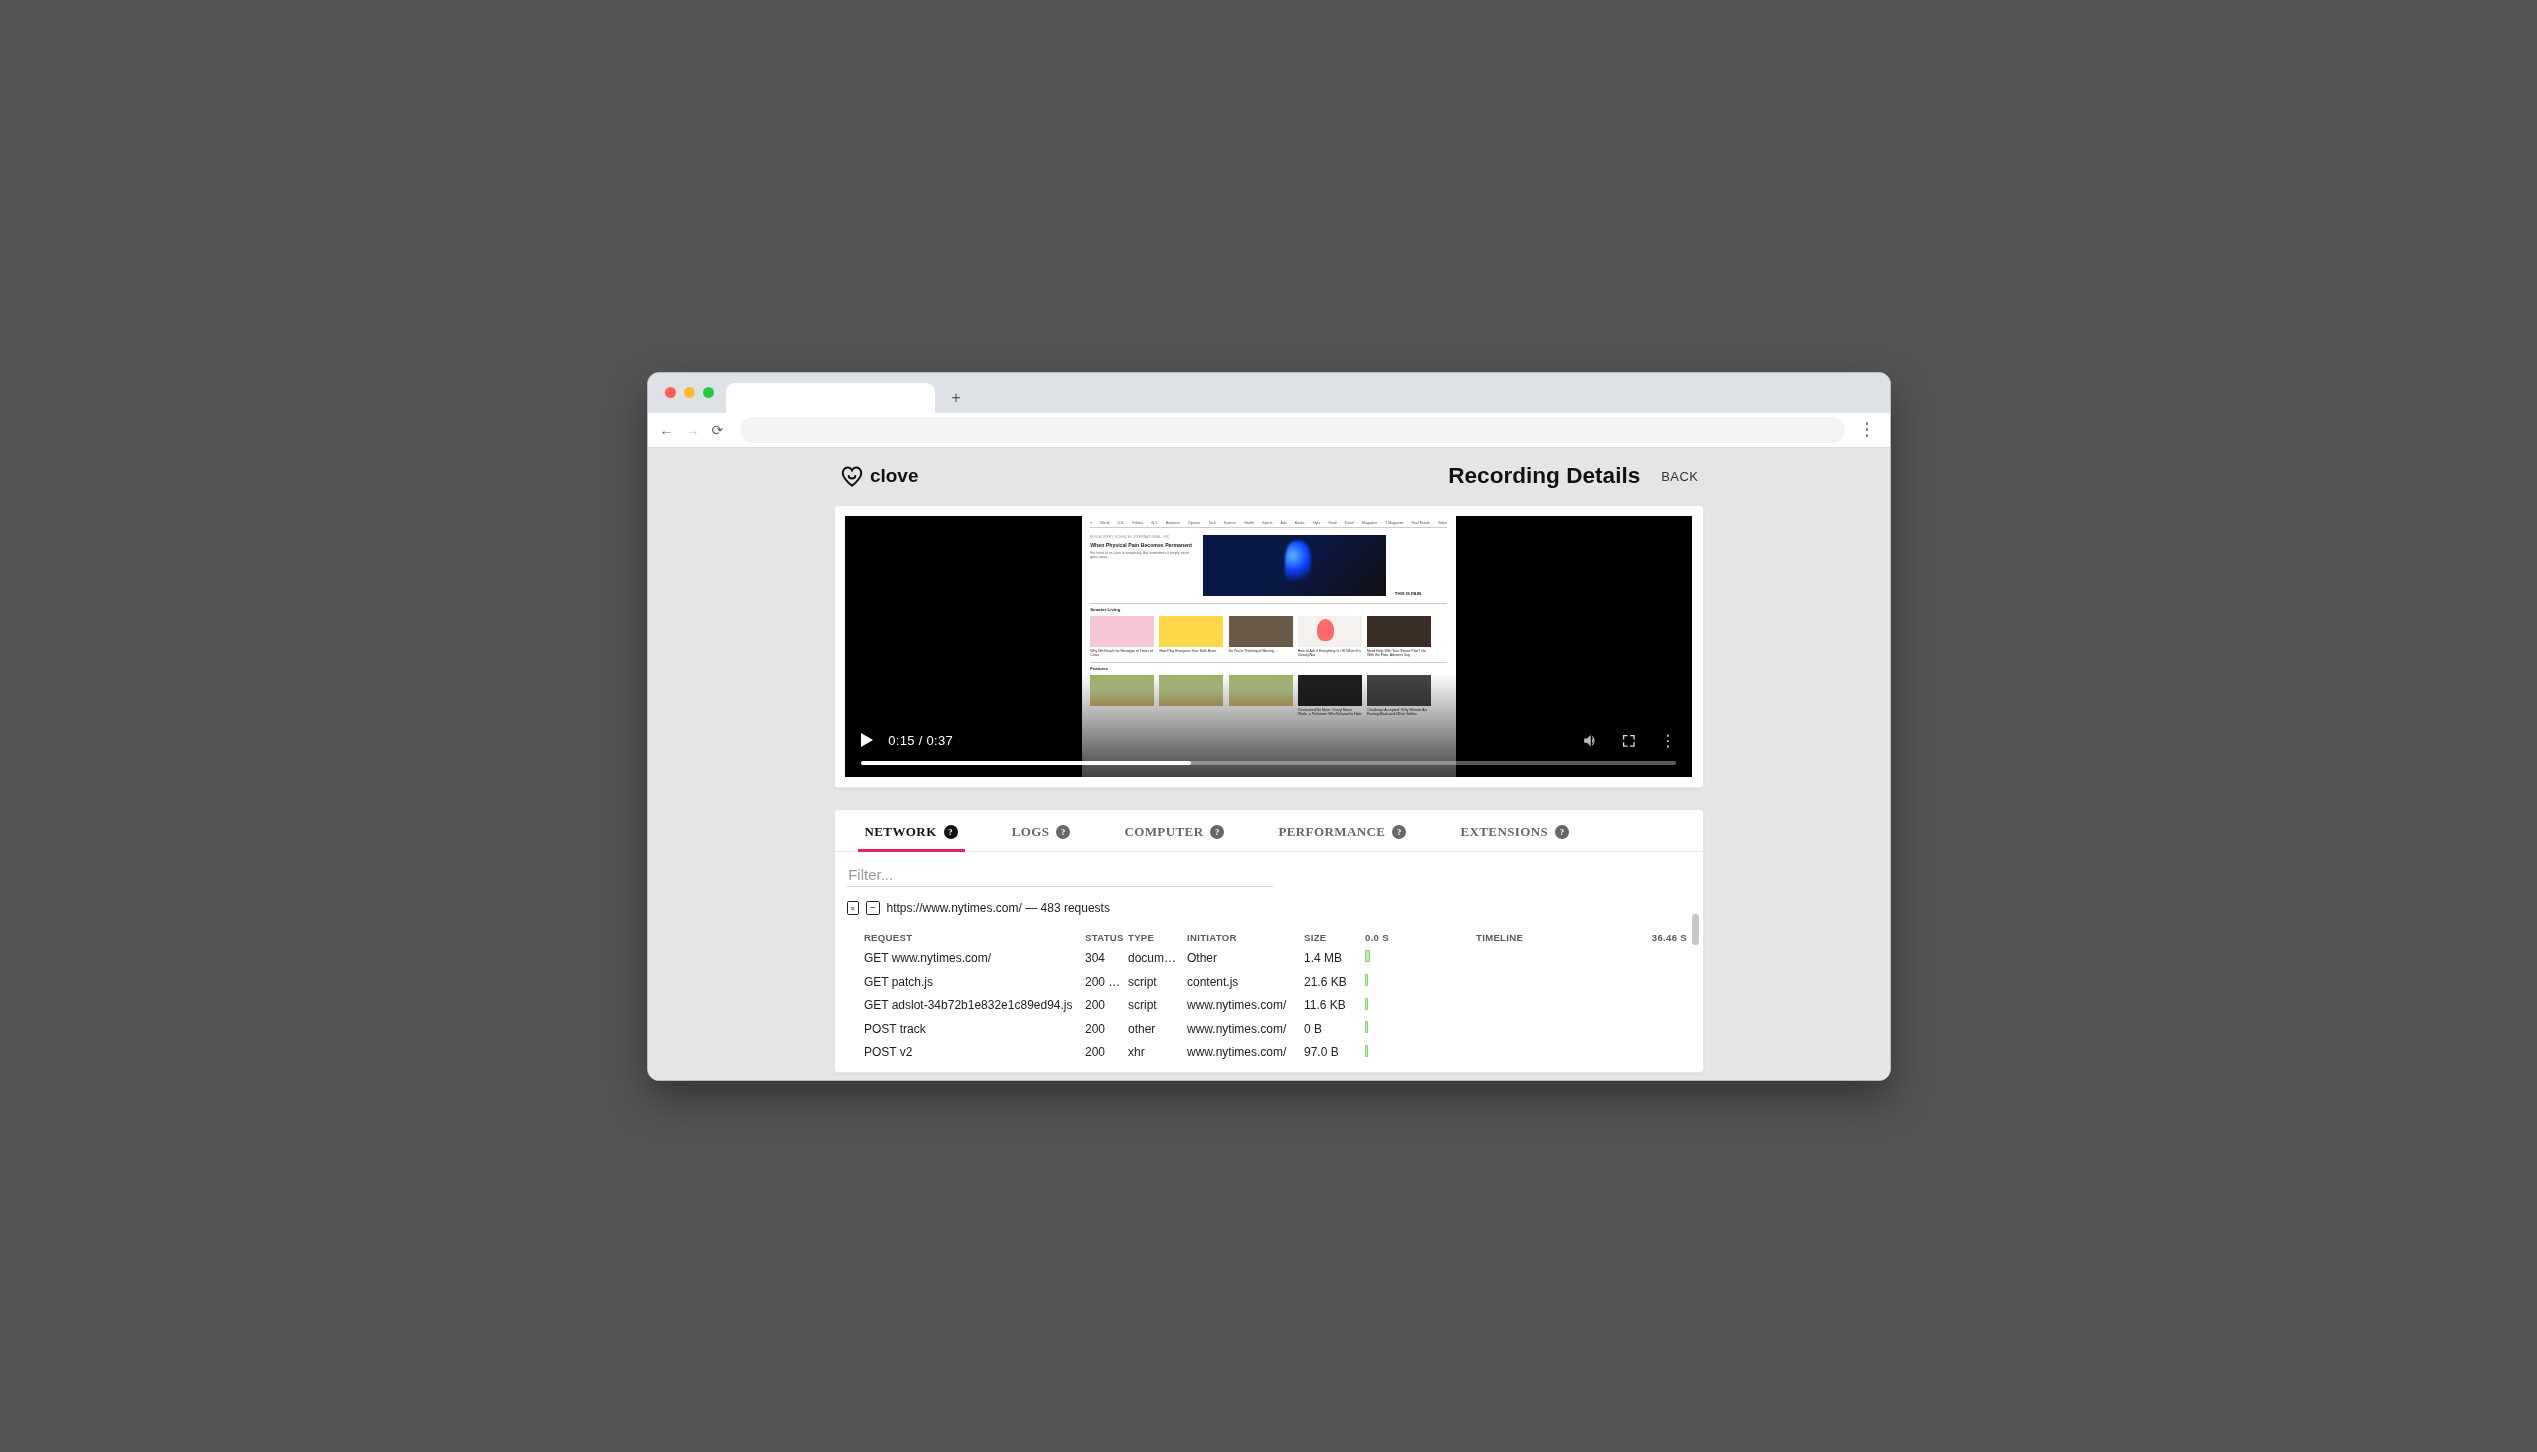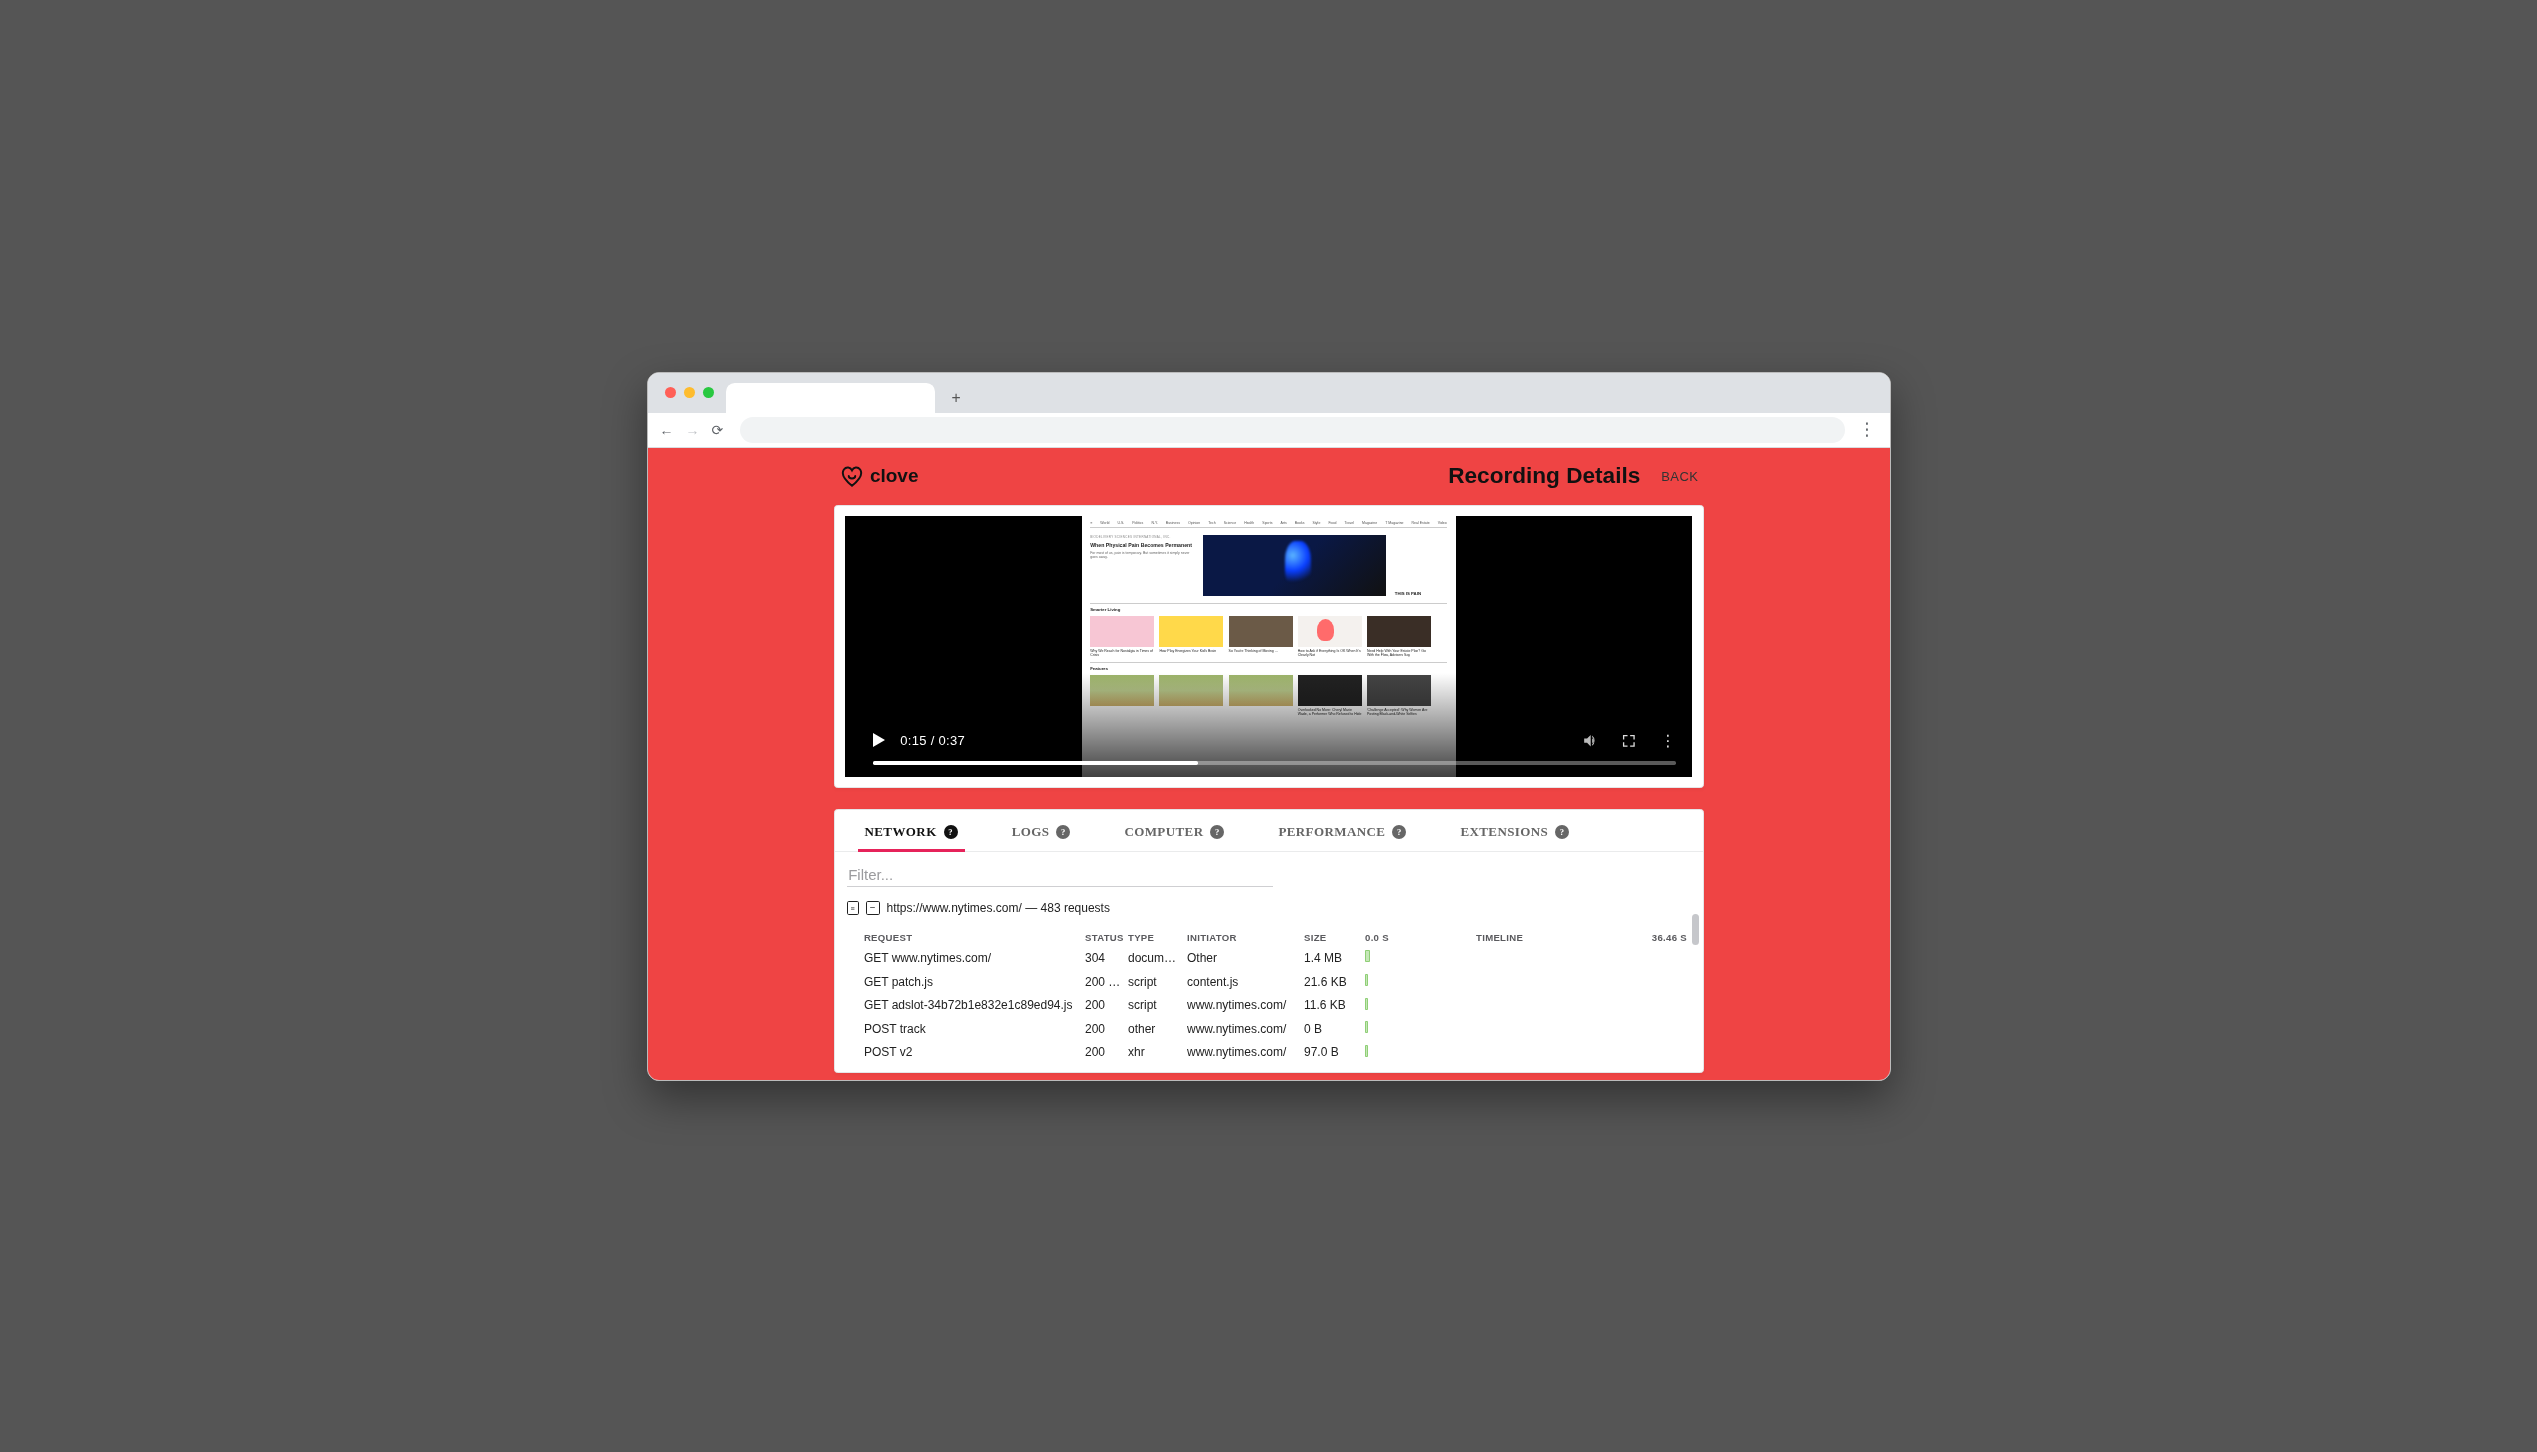--- a/index.html
+++ b/index.html
@@ -80,21 +80,21 @@
     margin-left: 5.2px;
   }
   .more-icon {
     color: #5f6368;
     font-size: 17.4px;
     width: 21px; text-align: center;
     cursor: pointer;
   }
   .viewport {
     flex: 1;
-    background: #ef4444;
+    background: #e5e5e5;
     overflow-y: auto;
   }
   .page {
     width: 870px;
     margin: 0 auto;
     padding-top: 12px;
   }
   .page-header {
     display: flex;
     align-items: center;
@@ -191,21 +191,21 @@
   .t7 { background: #222; }
   .t8 { background: #444; }
   
   .video-overlay-gradient {
     position:absolute; left:0; right:0; bottom:0; height:104px;
     background: linear-gradient(transparent, rgba(0,0,0,.75));
     pointer-events:none;
   }
   .controls-bar {
     position: absolute;
-    left: 12px; right: 0; bottom: 0;
+    left: 0; right: 0; bottom: 0;
     padding: 0 15.7px 7px;
     color: #fff;
   }
   .controls-row {
     display: flex; align-items: center; gap: 15.7px;
     height: 42px;
   }
   .play-btn {
     width:0;height:0;
     border-left: 12px solid #fff;

